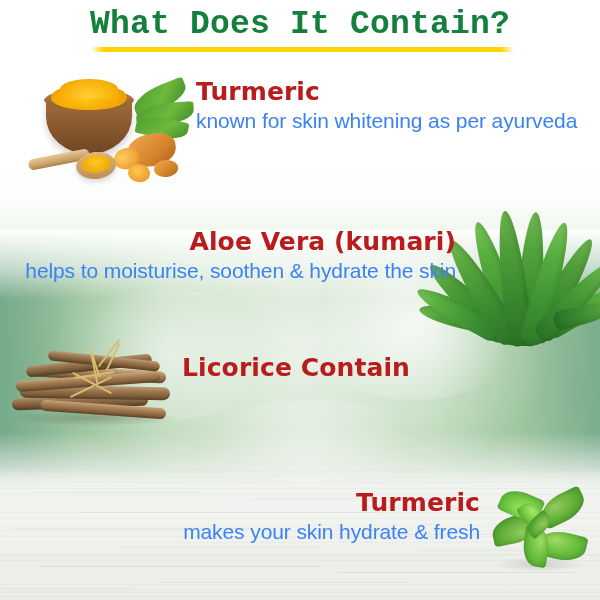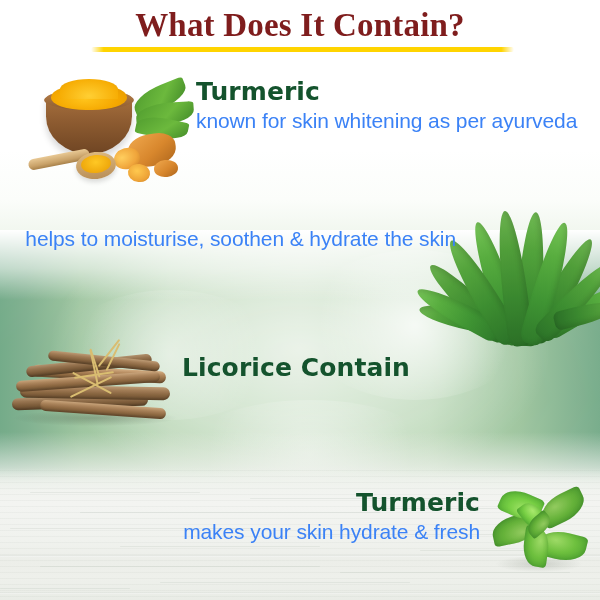--- a/index.html
+++ b/index.html
@@ -113,24 +113,24 @@
   }
 
   
   .title-wrap {
     position: absolute;
     left: 0; right: 0; top: 4px;
     text-align: center;
     z-index: 6;
   }
   .title {
-    font-family: Liberation Serif, serif;
+    font-family: Liberation Mono, monospace;
     font-size: 33px;
     font-weight: 700;
-    color: #7f1d1d;
+    color: #15803d;
     letter-spacing: 0.2px;
     line-height: 42px;
     margin: 0;
   }
   .title-underline {
     position: absolute;
     left: 91px;
     top: 47px;
     width: 423px;
     height: 5px;
@@ -143,21 +143,21 @@
     z-index: 6;
   }
 
   
   .row { position: absolute; z-index: 5; }
   .ing-title {
     font-family: "DejaVu Sans", "Liberation Sans", sans-serif;
     font-weight: 700;
     font-size: 25px;
     line-height: 31px;
-    color: #14532d;
+    color: #b91c1c;
     margin: 0 0 1px 0;
     letter-spacing: 0.1px;
   }
   .ing-desc {
     font-family: "Liberation Sans", sans-serif;
     font-weight: 400;
     font-size: 21px;
     line-height: 25px;
     color: #3b82f6;
     margin: 0;
@@ -333,20 +333,21 @@
       <div class="aloe-leaf" style="width: 24px; height: 128px; left: 63px; bottom: 2px; transform: rotate(-18deg); z-index: 2; filter: brightness(1);"></div>
       <div class="aloe-leaf" style="width: 25px; height: 136px; left: 67px; bottom: 0px; transform: rotate(-7deg); z-index: 3; filter: brightness(0.912);"></div>
       <div class="aloe-leaf" style="width: 25px; height: 134px; left: 72px; bottom: 0px; transform: rotate(4deg); z-index: 2; filter: brightness(0.945);"></div>
       <div class="aloe-leaf" style="width: 24px; height: 126px; left: 76px; bottom: 2px; transform: rotate(16deg); z-index: 3; filter: brightness(1);"></div>
       <div class="aloe-leaf" style="width: 23px; height: 116px; left: 81px; bottom: 5px; transform: rotate(29deg); z-index: 2; filter: brightness(0.912);"></div>
       <div class="aloe-leaf" style="width: 22px; height: 102px; left: 87px; bottom: 9px; transform: rotate(44deg); z-index: 3; filter: brightness(0.945);"></div>
       <div class="aloe-leaf" style="width: 21px; height: 88px; left: 94px; bottom: 14px; transform: rotate(60deg); z-index: 2; filter: brightness(1);"></div>
       <div class="aloe-leaf" style="width: 19px; height: 66px; left: 103px; bottom: 24px; transform: rotate(76deg); z-index: 3; filter: brightness(0.912);"></div>
     </div>
   <div class="row align-right" id="row-aloe">
+    <p class="ing-title">Aloe Vera (kumari)</p>
     <p class="ing-desc">helps to moisturise, soothen &amp; hydrate the skin</p>
   </div>
 
   <div class="art" id="art-licorice">
     <div class="lic-shadow"></div>
   <div class="lic-stick" style="left: 6px; top: 44px; width: 136px; height: 12px; transform: rotate(-2deg); z-index: 2; filter: brightness(0.9);"></div>
       <div class="lic-stick" style="left: 14px; top: 34px; width: 150px; height: 13px; transform: rotate(1deg); z-index: 3; filter: brightness(0.96);"></div>
       <div class="lic-stick" style="left: 10px; top: 24px; width: 144px; height: 11px; transform: rotate(-4deg); z-index: 4; filter: brightness(1.02);"></div>
       <div class="lic-stick" style="left: 26px; top: 16px; width: 134px; height: 12px; transform: rotate(3deg); z-index: 2; filter: brightness(1.08);"></div>
       <div class="lic-stick" style="left: 20px; top: 8px; width: 126px; height: 11px; transform: rotate(-6deg); z-index: 3; filter: brightness(0.9);"></div>

